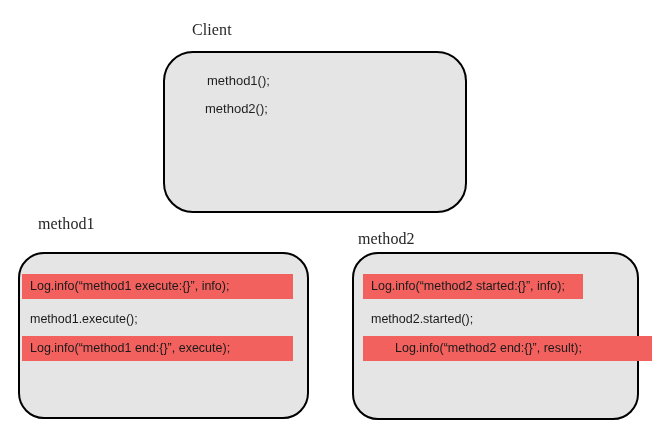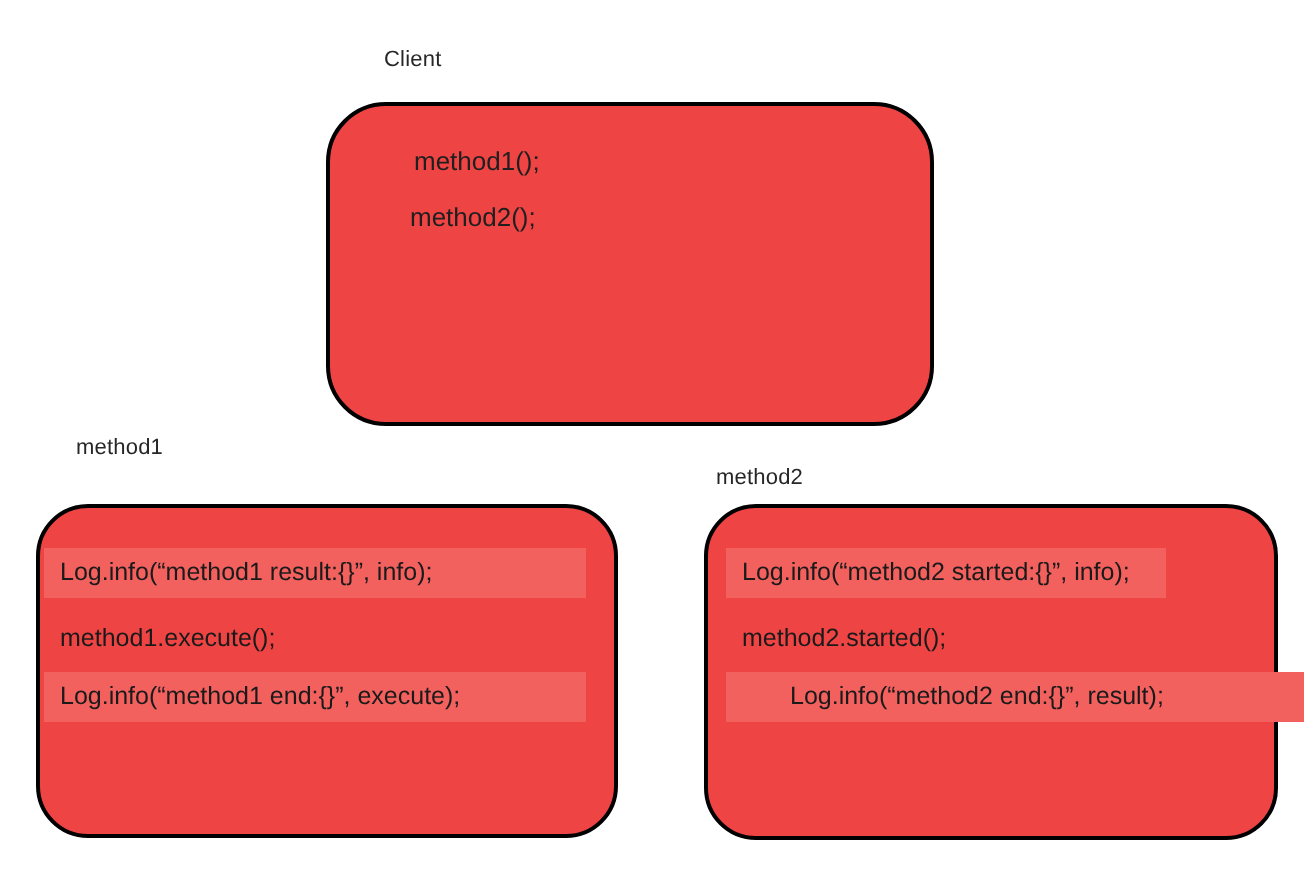--- a/index.html
+++ b/index.html
@@ -21,31 +21,32 @@
     position: absolute;
     inset: 0;
   }
 
   
   .node {
     position: absolute;
     box-sizing: border-box;
     border: 2.5px solid #000000;
     border-radius: 26px;
-    background: #ef4444;
+    background: #e5e5e5;
   }
 
   
   .caption {
     position: absolute;
-    font-size: 11px;
+    font-size: 16px;
     line-height: 16px;
     color: #262626;
     white-space: nowrap;
     letter-spacing: 0.1px;
+    font-family: Liberation Serif, serif;
   }
 
   
   #client-box {
     left: 163px;
     top: 51px;
     width: 304px;
     height: 162px;
     border-radius: 30px;
   }
@@ -125,21 +126,21 @@
   <div class="caption" id="client-caption">Client</div>
 
   <div class="node" id="client-box">
     <div class="client-line" id="client-line-0">method1();</div>
     <div class="client-line" id="client-line-1">method2();</div>
   </div>
 
   <div class="caption" id="method1-caption">method1</div>
 
   <div class="node" id="method1-box">
-    <div class="code-row highlight" id="m1-row-0">Log.info(“method1 result:{}”, info);</div>
+    <div class="code-row highlight" id="m1-row-0">Log.info(“method1 execute:{}”, info);</div>
     <div class="code-row plain" id="m1-row-1">method1.execute();</div>
     <div class="code-row highlight" id="m1-row-2">Log.info(“method1 end:{}”, execute);</div>
   </div>
 
   <div class="caption" id="method2-caption">method2</div>
 
   <div class="node" id="method2-box">
     <div class="code-row highlight" id="m2-row-0">Log.info(“method2 started:{}”, info);</div>
     <div class="code-row plain" id="m2-row-1">method2.started();</div>
     <div class="code-row highlight" id="m2-row-2">Log.info(“method2 end:{}”, result);</div>

